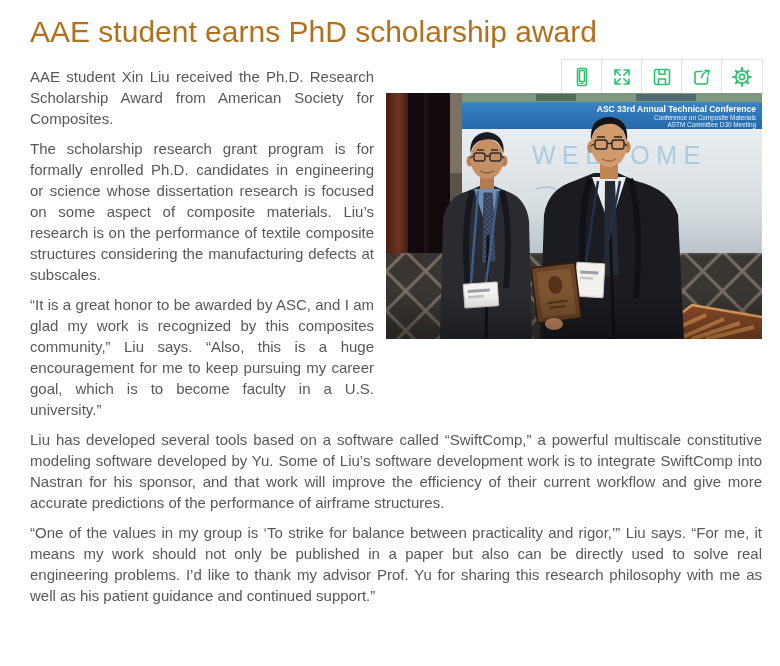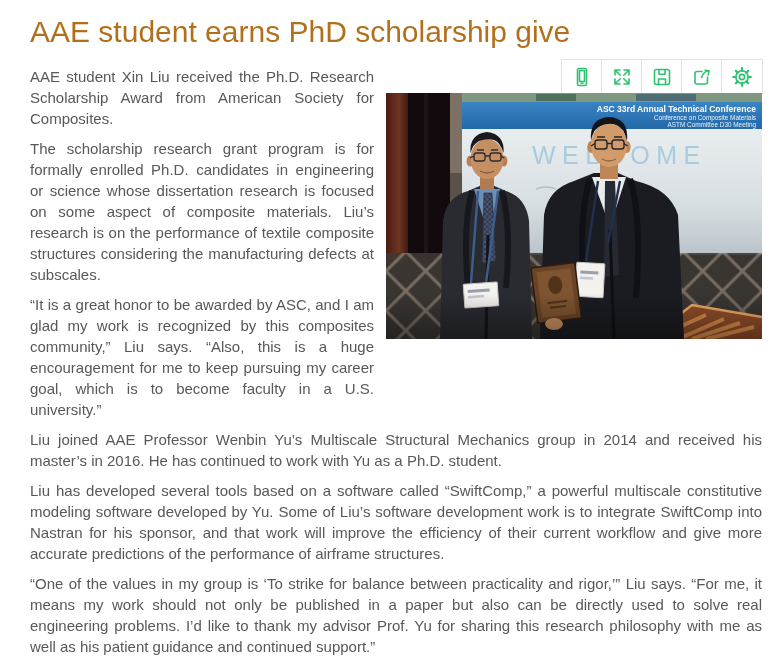--- a/index.html
+++ b/index.html
@@ -33,21 +33,21 @@
     height:50px;background:var(--caption-bg);color:var(--caption-text);
     font-size:15px;display:flex;align-items:center;padding:0 16px;
   }
   svg text{font-family:"Liberation Sans",sans-serif;}
 </style>
 </head>
 <body>
 
 <div class="article">
 
-  <h1 class="title">AAE student earns PhD scholarship give</h1>
+  <h1 class="title">AAE student earns PhD scholarship award</h1>
 
   <div class="figure">
     <div class="tb-row">
       <div class="toolbar">
         <div class="tb-btn">
           <svg width="24" height="24" viewBox="0 0 24 24">
             <rect x="7.5" y="3.5" width="9" height="17" rx="1.6"></rect>
             <rect x="9.5" y="5.5" width="5" height="11"></rect>
             <path d="M11 18.3h2"></path>
           </svg>
@@ -211,17 +211,16 @@
       </g>
 
       <rect x="0" y="200" width="376" height="46" fill="url(#bottomShade)"></rect>
     </svg>
 
   </div>
 
   <p class="body">AAE student Xin Liu received the Ph.D. Research Scholarship Award from American Society for Composites.</p>
   <p class="body">The scholarship research grant program is for formally enrolled Ph.D. candidates in engineering or science whose dissertation research is focused on some aspect of composite materials. Liu’s research is on the performance of textile composite structures considering the manufacturing defects at subscales.</p>
   <p class="body">“It is a great honor to be awarded by ASC, and I am glad my work is recognized by this composites community,” Liu says. “Also, this is a huge encouragement for me to keep pursuing my career goal, which is to become faculty in a U.S. university.”</p>
-  <p class="body">Liu joined AAE Professor Wenbin Yu’s Multiscale Structural Mechanics group in 2014 and received his master’s in 2016. He has continued to work with Yu as a Ph.D. student.</p>
   <p class="body">Liu has developed several tools based on a software called “SwiftComp,” a powerful multiscale constitutive modeling software developed by Yu. Some of Liu’s software development work is to integrate SwiftComp into Nastran for his sponsor, and that work will improve the efficiency of their current workflow and give more accurate predictions of the performance of airframe structures.</p>
   <p class="body">“One of the values in my group is ‘To strike for balance between practicality and rigor,’” Liu says. “For me, it means my work should not only be published in a paper but also can be directly used to solve real engineering problems. I’d like to thank my advisor Prof. Yu for sharing this research philosophy with me as well as his patient guidance and continued support.”</p>
 
 </div>
 
 </body></html>

